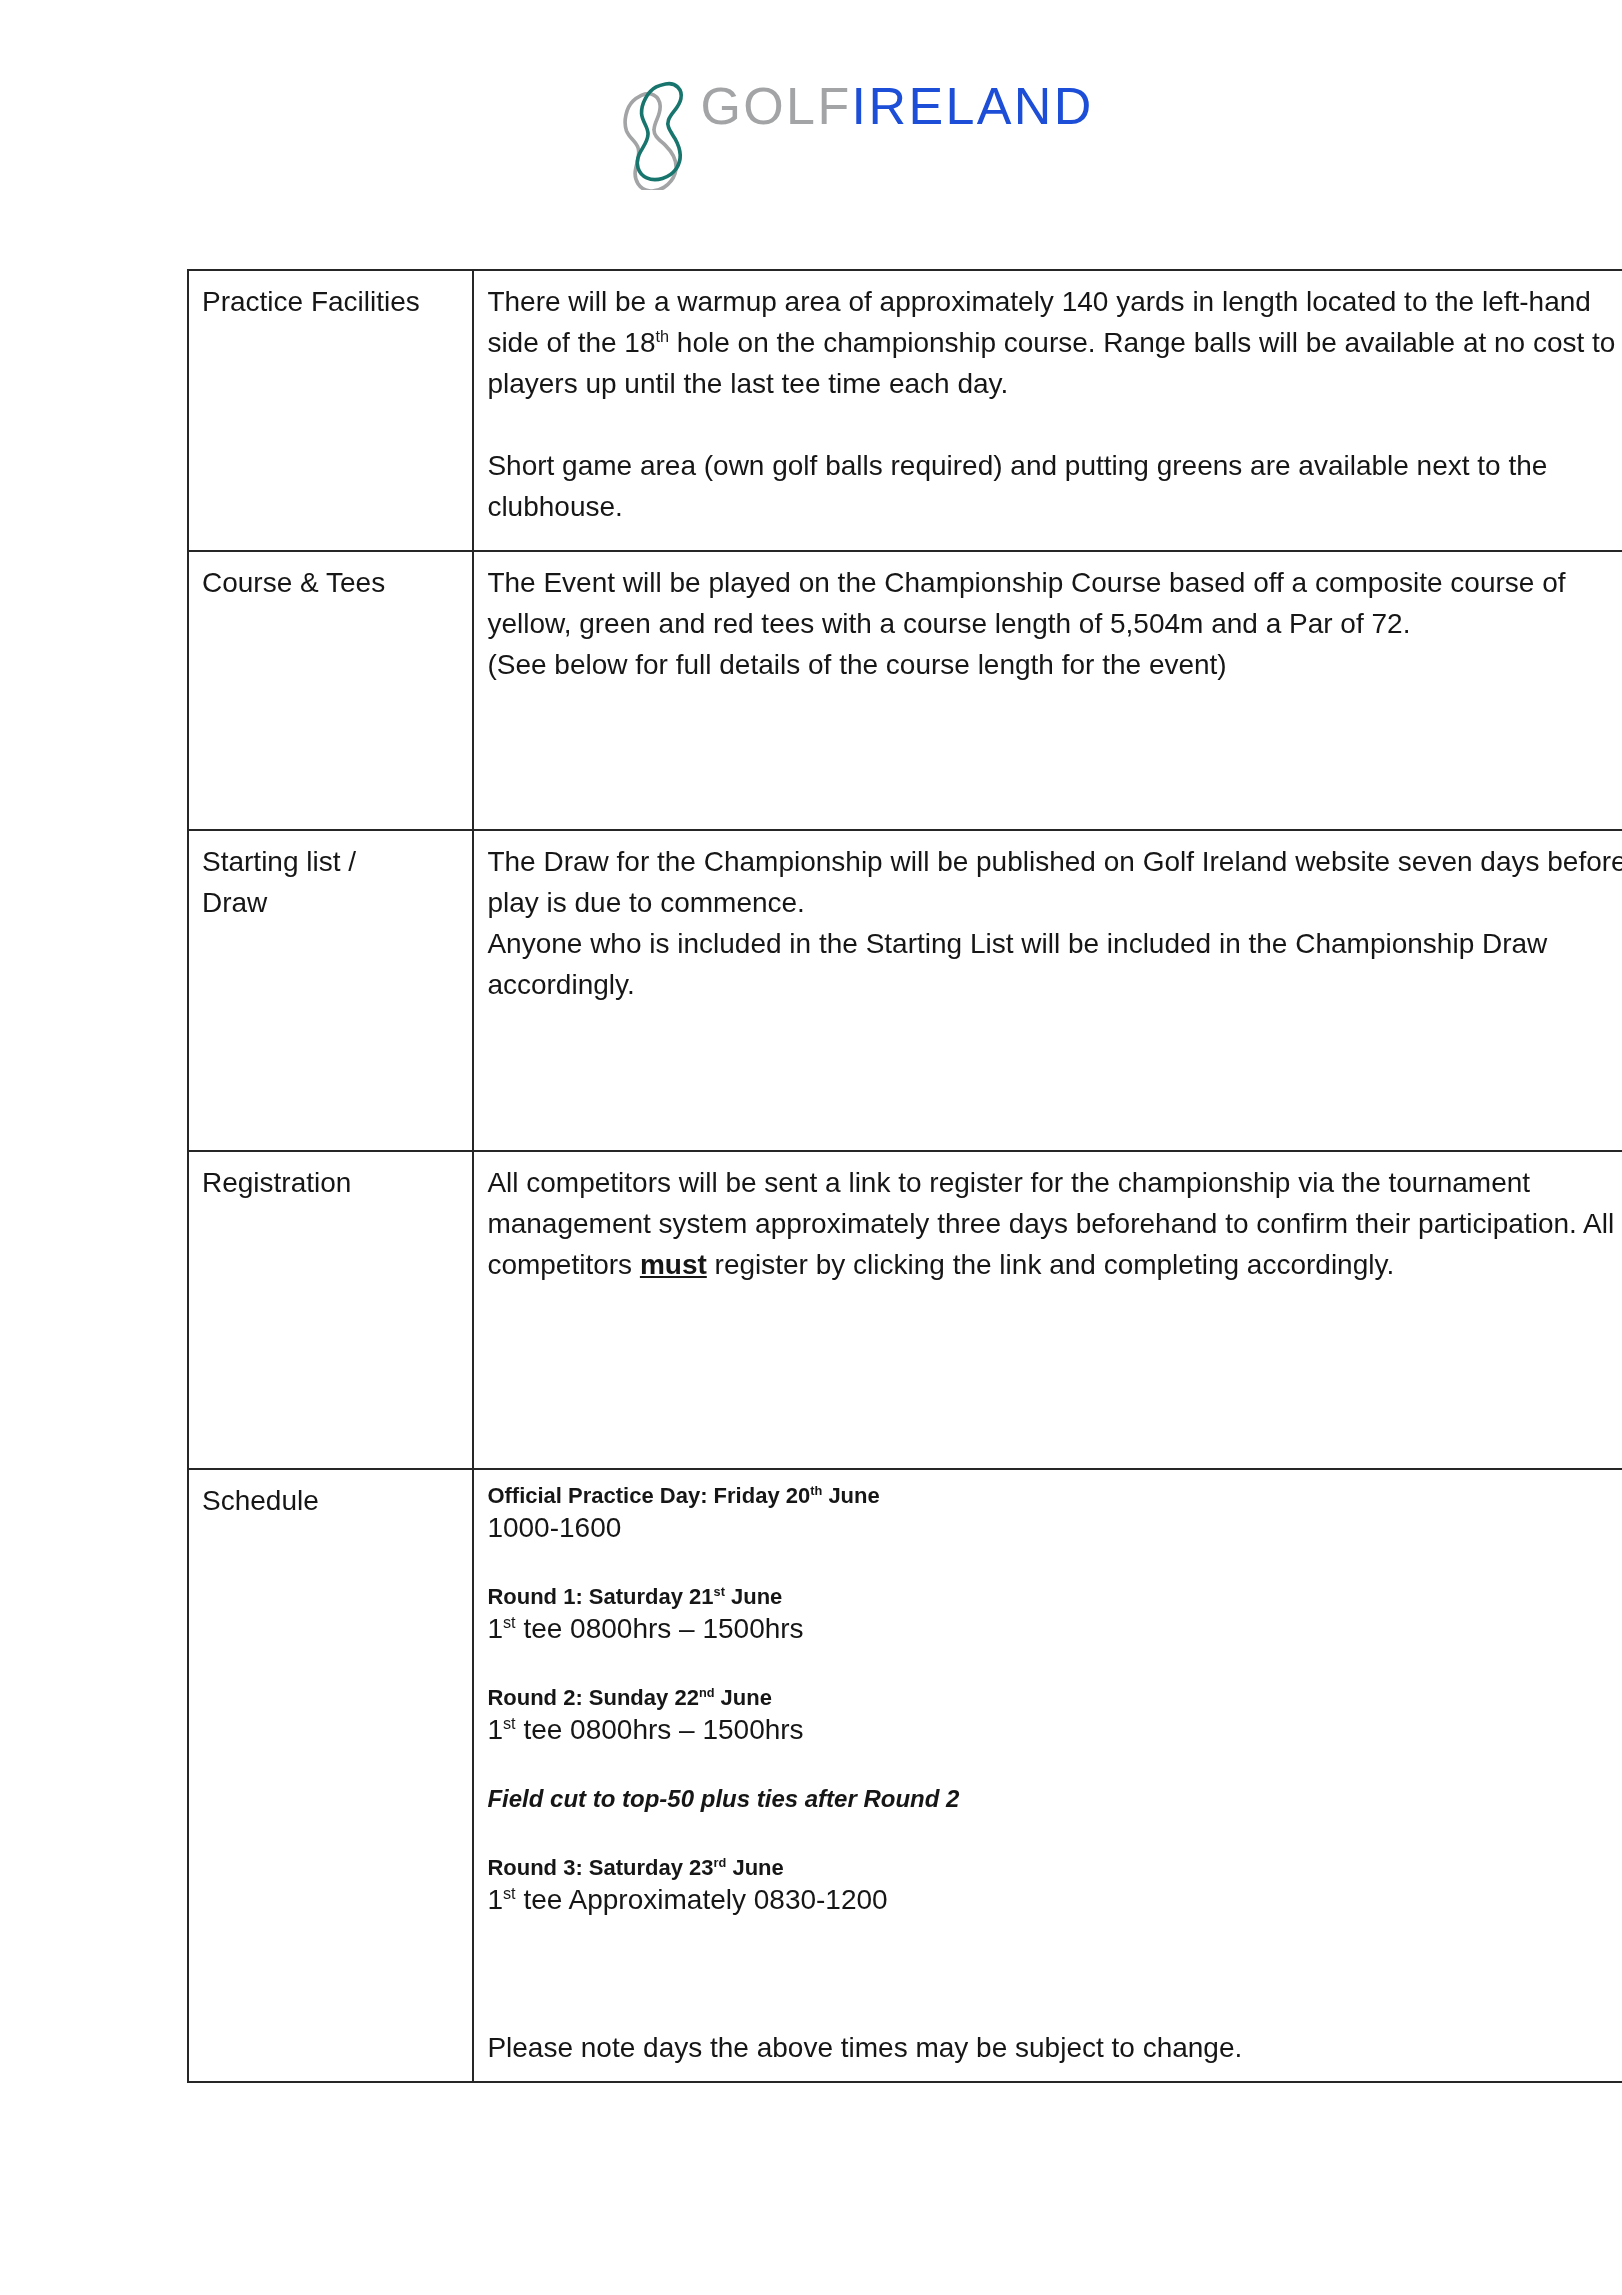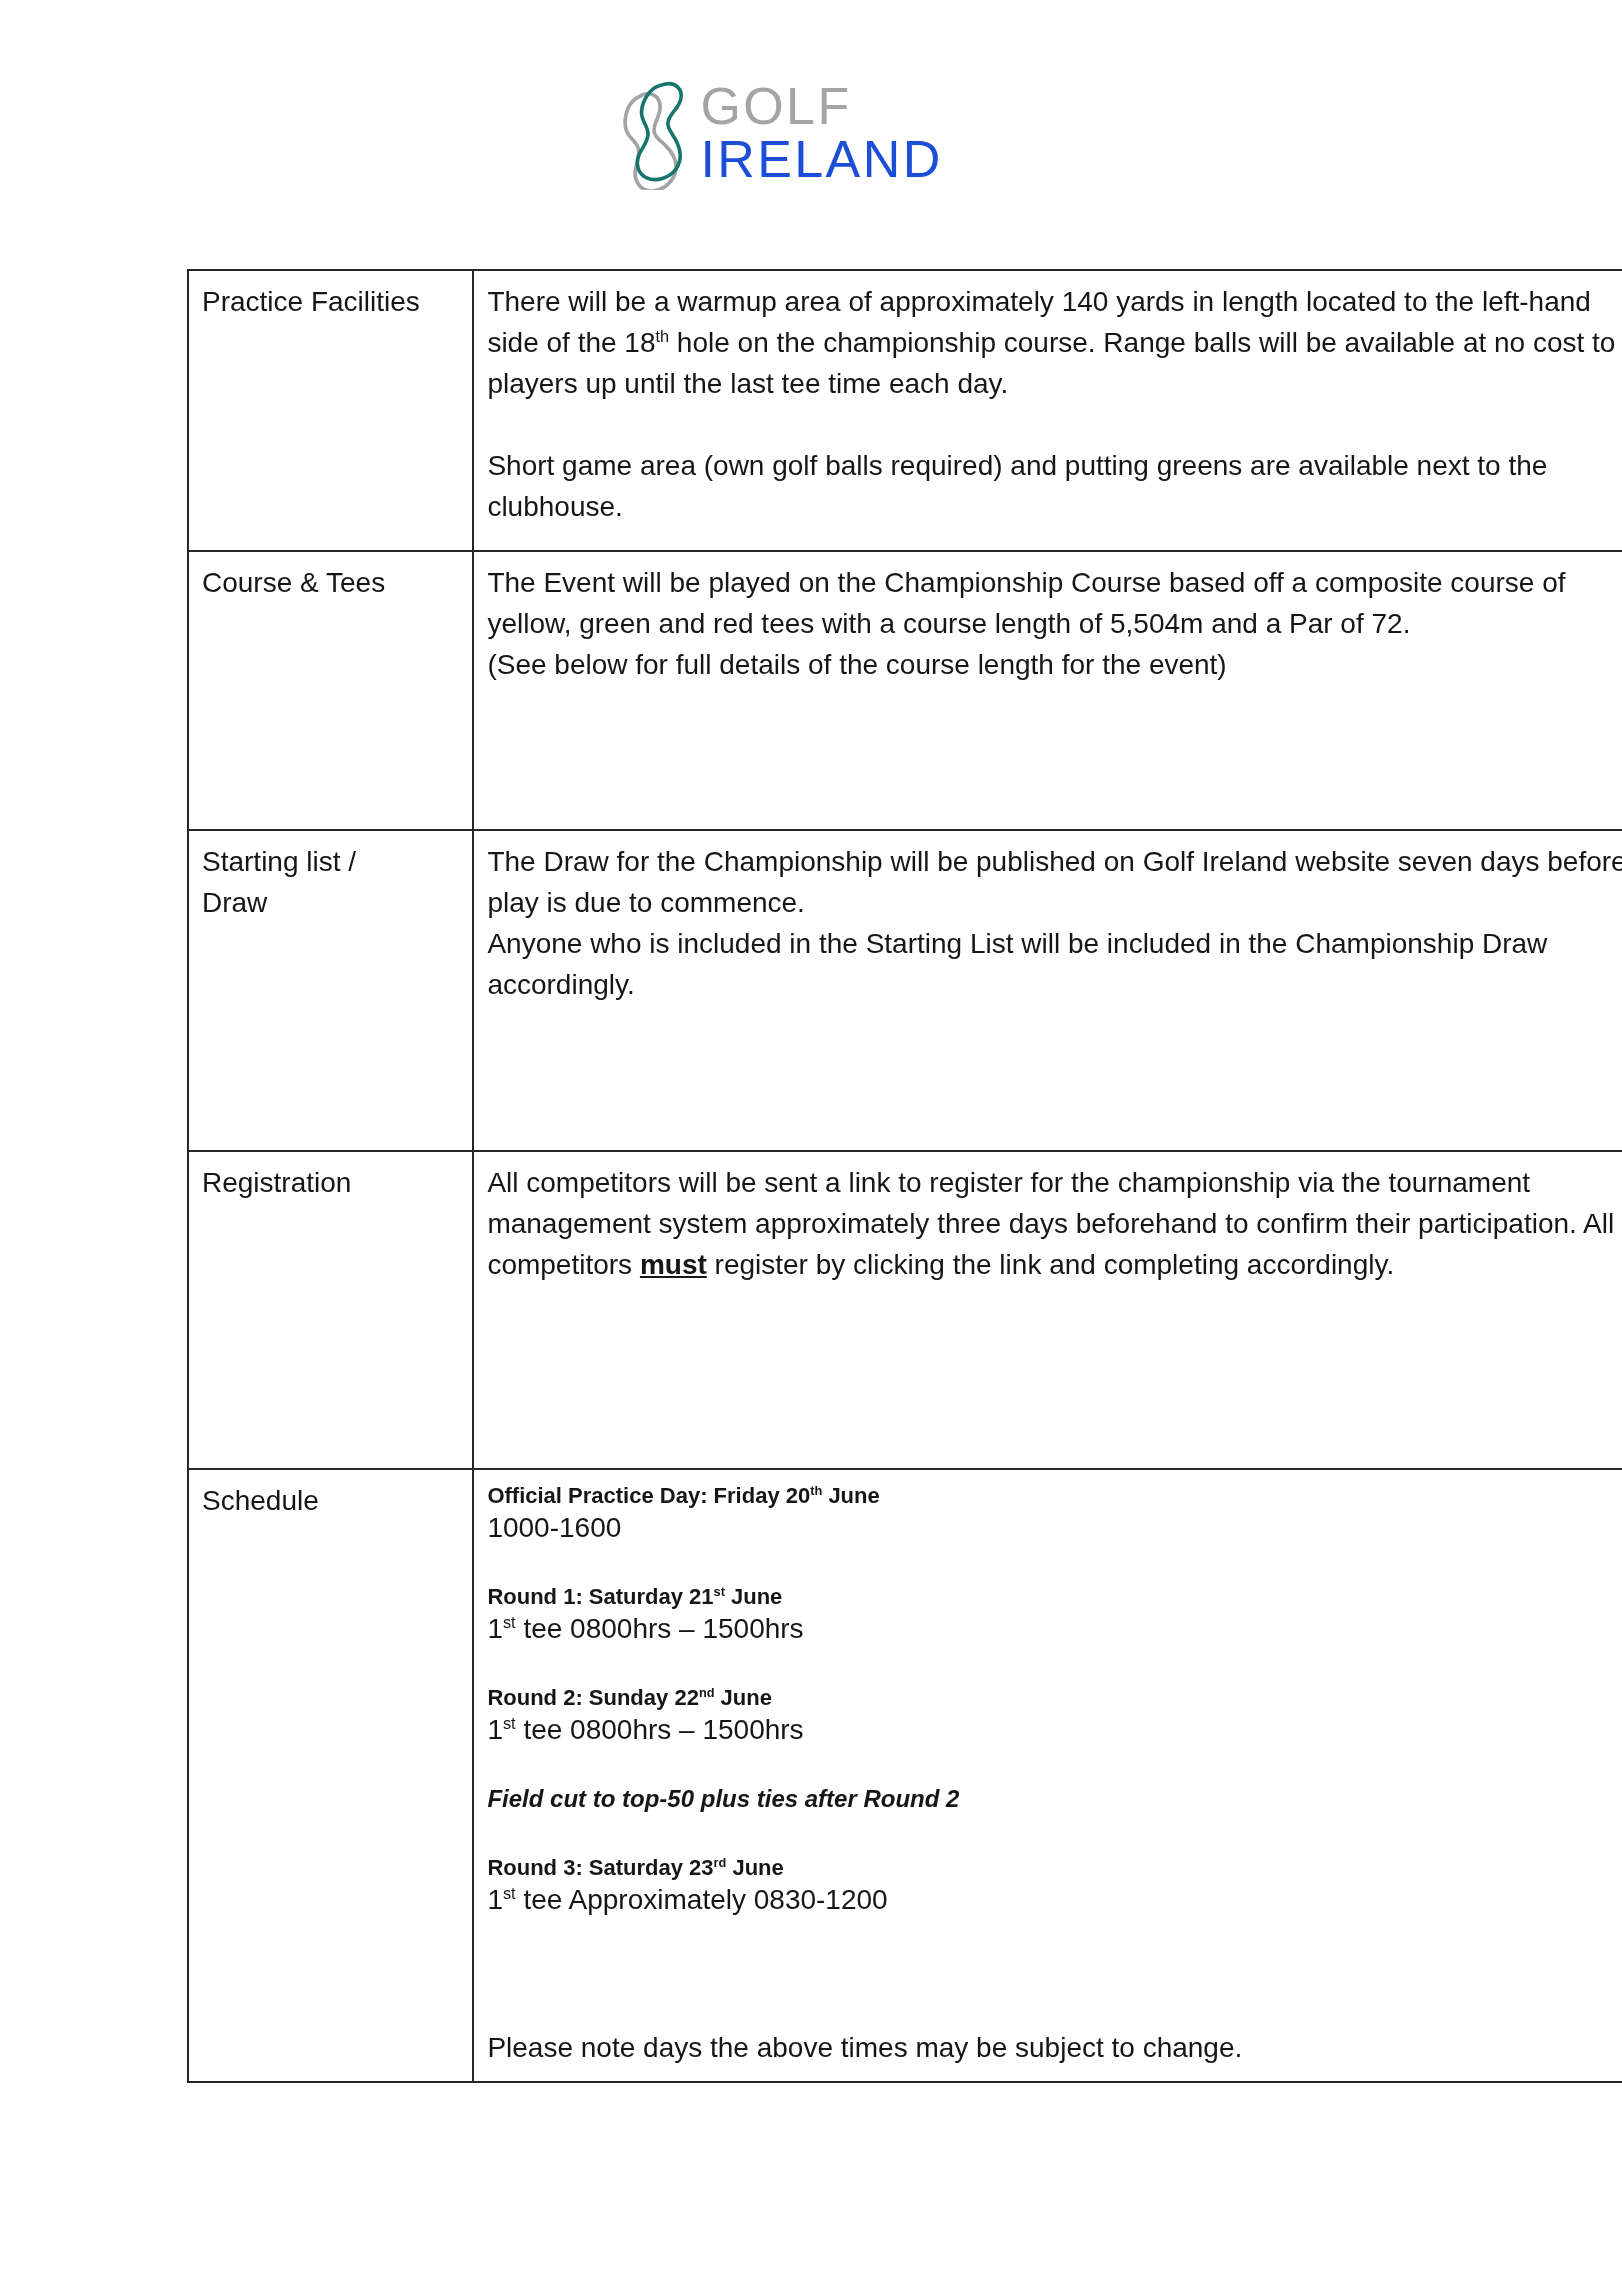--- a/index.html
+++ b/index.html
@@ -8,21 +8,21 @@
     background:#ffffff;
     font-family:"Liberation Sans",sans-serif;
     color:#161616;
     -webkit-font-smoothing:antialiased;
   }
   .page{position:relative;width:1623px;height:2295px;background:#ffffff;overflow:hidden;}
 
   
   .logo{position:absolute;left:614px;top:80px;display:flex;align-items:flex-start;gap:11.4px;}
   .logo-mark svg{display:block;}
-  .logo-words{display:flex;flex-direction:column;}
+  .logo-words{display:flex;}
   .logo-word{font-size:52px;line-height:53px;font-weight:400;letter-spacing:2.4px;white-space:nowrap;}
 
   
   .doc-table{
     position:absolute;left:187px;top:269px;
     width:1460px;
     border-collapse:collapse;table-layout:fixed;
   }
   .doc-table td{
     border:2.4px solid #262626;

